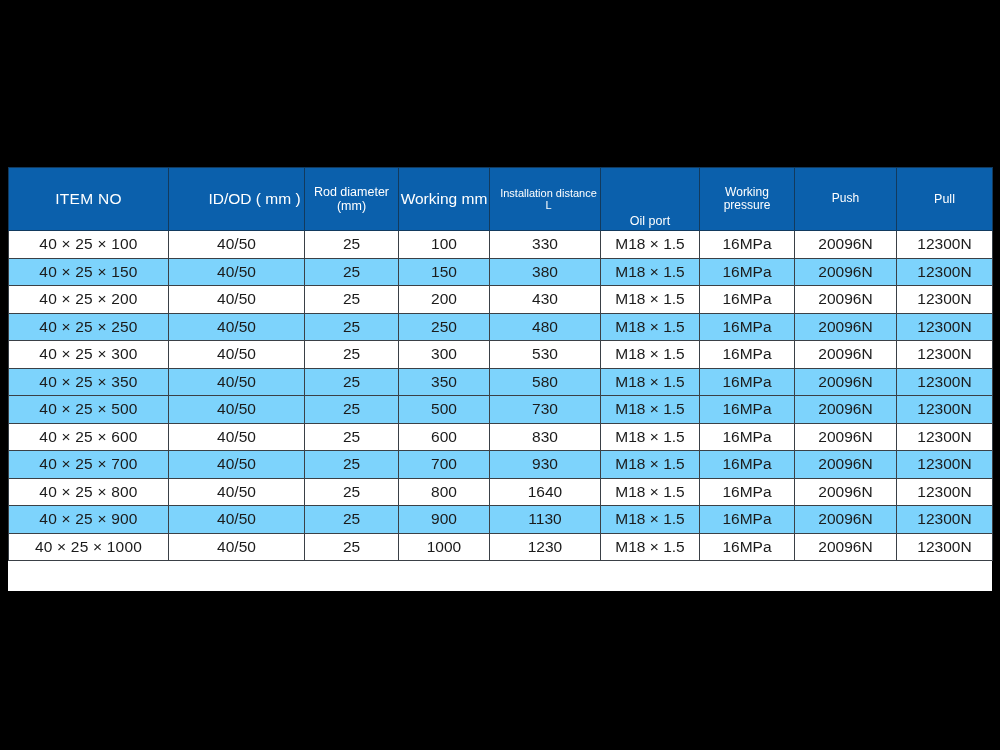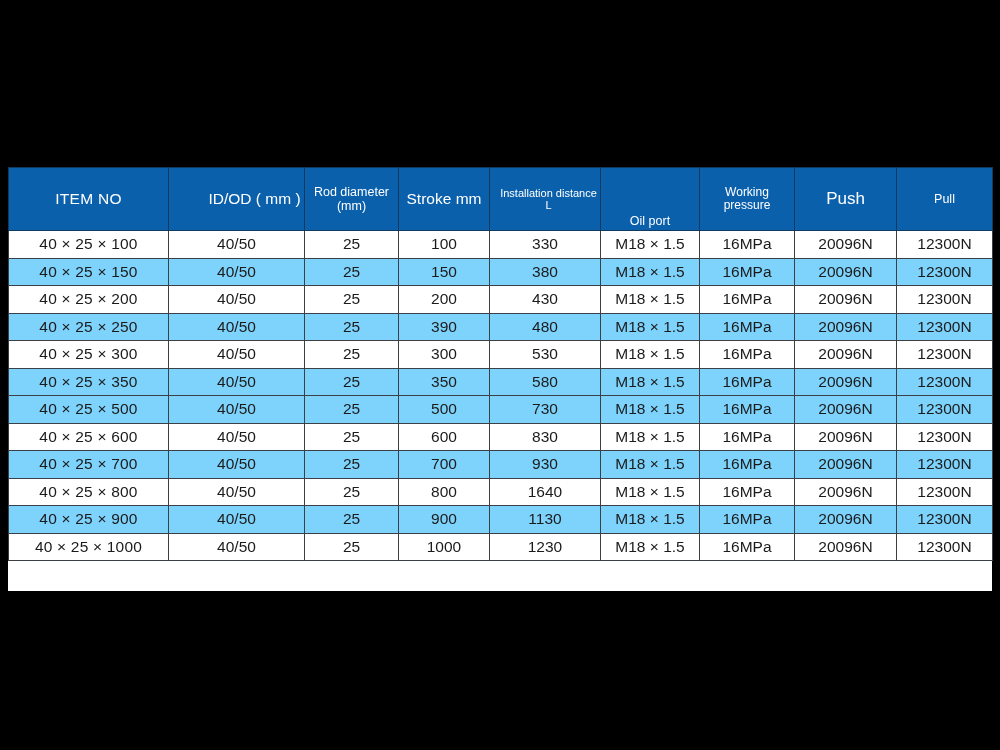--- a/index.html
+++ b/index.html
@@ -59,21 +59,21 @@
     line-height:1.12;
   }
   th .hdr { display:block; }
   th.h-item    .hdr { font-size:15.5px; letter-spacing:0.3px; }
   th.h-idod    .hdr { font-size:15.5px;padding-left:36px; }
   th.h-rod     .hdr { font-size:12.5px; }
   th.h-stroke  .hdr { font-size:15.5px; }
   th.h-inst    .hdr { font-size:11px;padding-left:7px; }
   th.h-oil     .hdr { font-size:12.5px;margin-top:44px; }
   th.h-wp      .hdr { font-size:12px; }
-  th.h-push    .hdr { font-size:17px; }
+  th.h-push    .hdr { font-size:12px; }
   th.h-pull    .hdr { font-size:12.5px; }
 
   table.spec tbody td {
     height:27.5px;
     font-size:15.5px;
     background:#ffffff;
     border-color:#3a4046;
     padding:0 2px;
     white-space:nowrap;
   }
@@ -107,21 +107,21 @@
             <span class="hdr">ITEM NO</span>
           </th>
           <th class="h-idod">
             <span class="hdr">ID/OD     ( mm )</span>
           </th>
           <th class="h-rod">
             <span class="hdr">Rod diameter</span>
             <span class="hdr">(mm)</span>
           </th>
           <th class="h-stroke">
-            <span class="hdr">Stroke  mm</span>
+            <span class="hdr">Working  mm</span>
           </th>
           <th class="h-inst">
             <span class="hdr">Installation distance  L</span>
           </th>
           <th class="h-oil">
             <span class="hdr">Oil port</span>
           </th>
           <th class="h-wp">
             <span class="hdr">Working pressure</span>
           </th>
@@ -164,21 +164,21 @@
             <td>430</td>
             <td>M18 × 1.5</td>
             <td>16MPa</td>
             <td>20096N</td>
             <td>12300N</td>
           </tr>
           <tr class="alt">
             <td class="item">40 × 25 × 250</td>
             <td>40/50</td>
             <td>25</td>
-            <td>390</td>
+            <td>250</td>
             <td>480</td>
             <td>M18 × 1.5</td>
             <td>16MPa</td>
             <td>20096N</td>
             <td>12300N</td>
           </tr>
           <tr>
             <td class="item">40 × 25 × 300</td>
             <td>40/50</td>
             <td>25</td>

